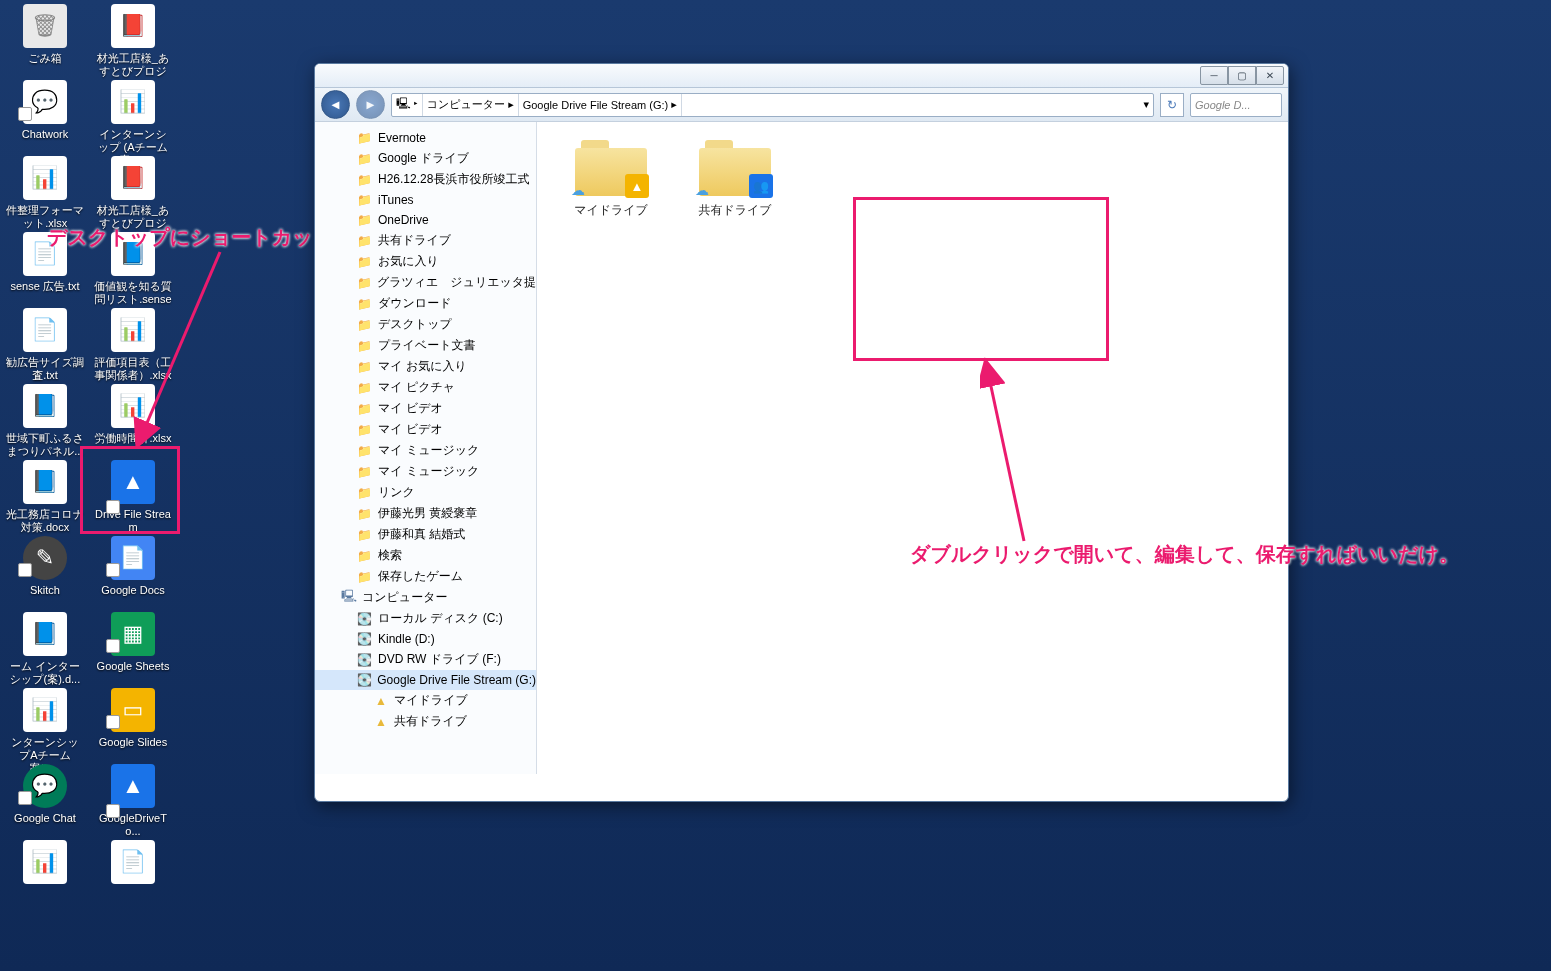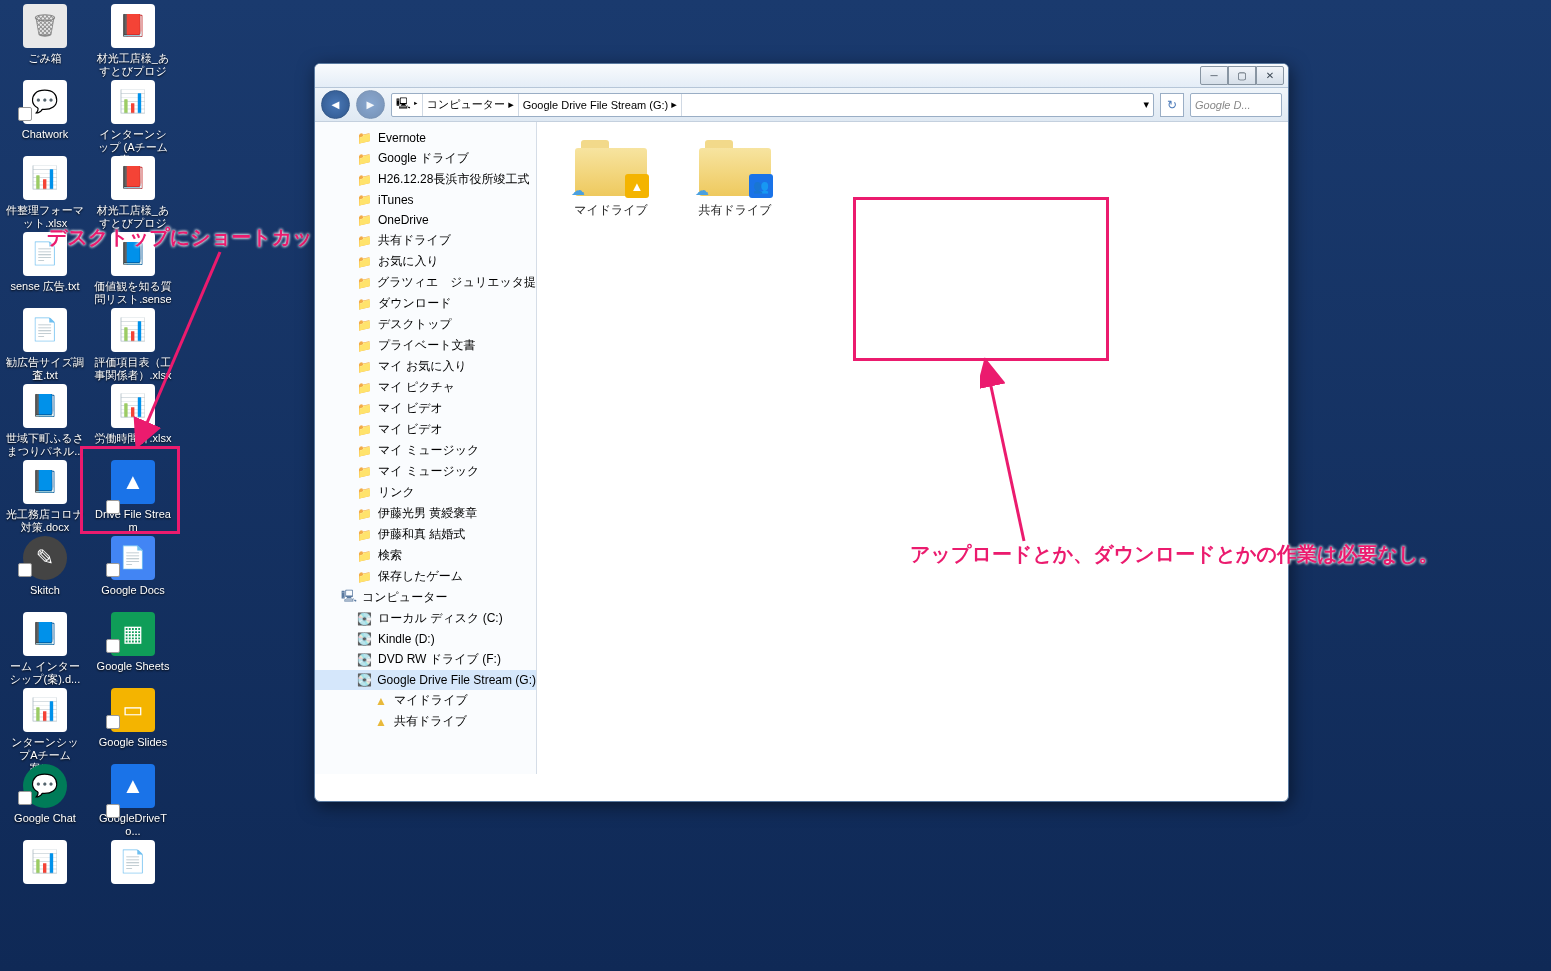--- a/index.html
+++ b/index.html
@@ -353,14 +353,14 @@
 <svg class="arrow-svg" style="left:980px;top:357px;width:60px;height:190px">
 <defs>
       <marker id="ah2" markerWidth="10" markerHeight="10" refX="8" refY="5" orient="auto">
         <path d="M0,0 L10,5 L0,10 Z" fill="#eb1b6e"></path>
       </marker>
     </defs>
 <line x1="44" y1="184" x2="6" y2="6" stroke="#eb1b6e" stroke-width="3" marker-end="url(#ah2)"></line>
 </svg>
 
 <div class="anno pink" style="left:910px;top:539px">
-  <div>アップロードとか、ダウンロードとかの作業は必要なし。</div>
+  <div>ダブルクリックで開いて、編集して、保存すればいいだけ。</div>
 </div>
 
 </body></html>

